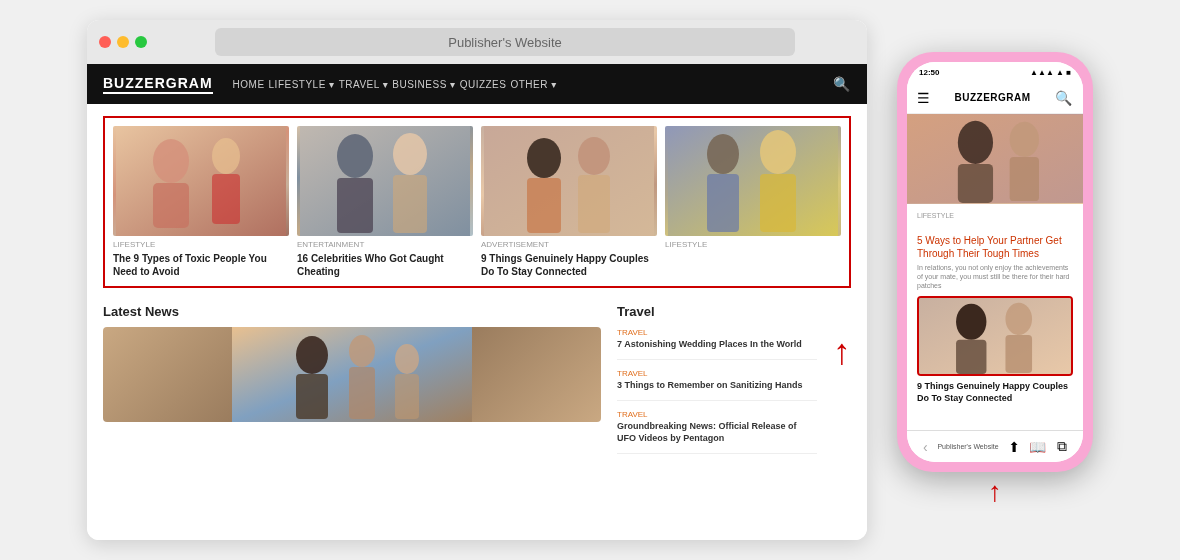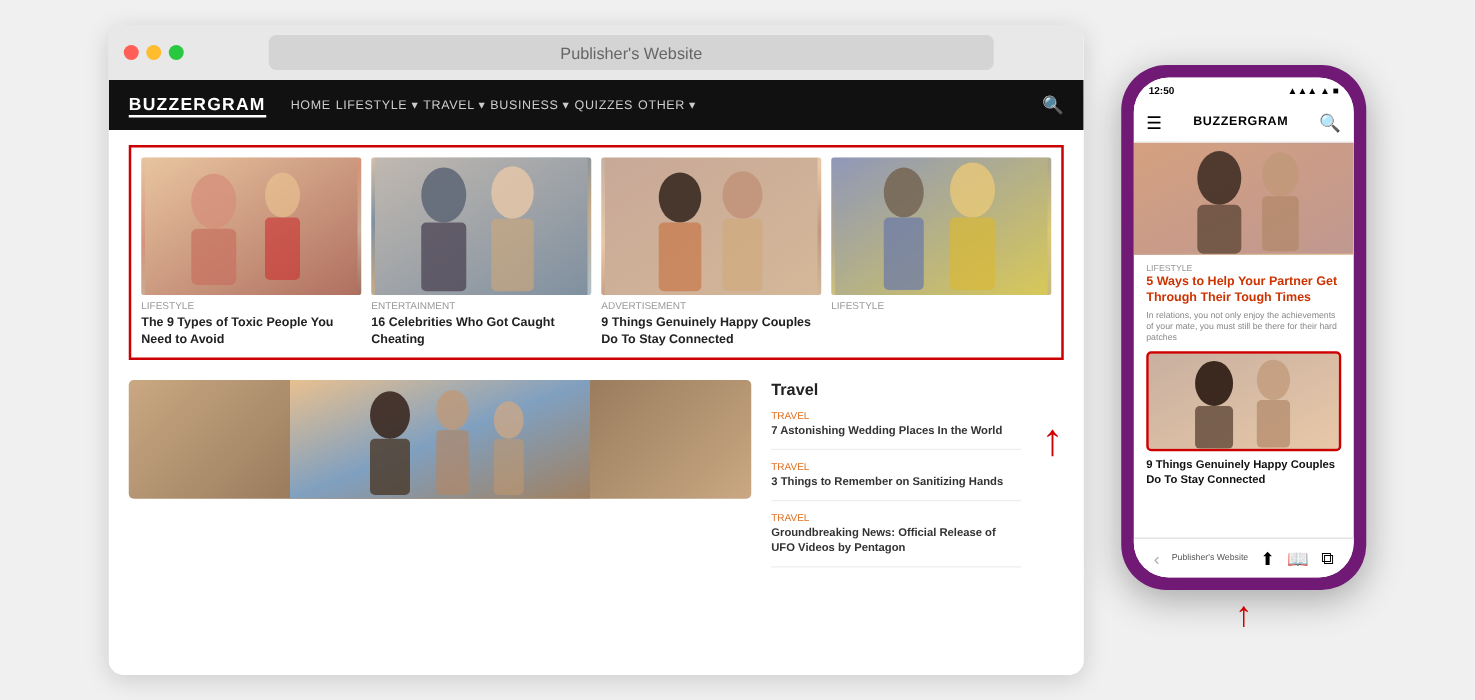--- a/index.html
+++ b/index.html
@@ -226,21 +226,21 @@
       background: linear-gradient(160deg, #c8b0a0 0%, #e8c8a8 40%, #c09880 70%, #d0b898 100%);
     }
     .img-couple-yellow {
       background: linear-gradient(160deg, #9098b8 0%, #b0a890 40%, #d8c878 70%, #c8b880 100%);
     }
 
     
     .phone-mockup {
       width: 196px;
       height: 420px;
-      background: #701a75;
+      background: #f9a8d4;
       border-radius: 36px;
       padding: 10px;
       box-shadow: 0 8px 30px rgba(0,0,0,0.3);
       display: flex;
       flex-direction: column;
       align-items: flex-start;
       flex-shrink: 0;
     }
 
     .phone-screen {
@@ -303,24 +303,24 @@
     }
 
     .phone-category {
       font-size: 7px;
       color: #999;
       text-transform: uppercase;
     }
 
     .phone-article-title {
       font-size: 10px;
-      font-weight: 700;
+      font-weight: 400;
       color: #cc3300;
       line-height: 1.3;
-      margin-top: 0;
+      margin-top: 15px;
     }
 
     .phone-article-desc {
       font-size: 7px;
       color: #888;
       margin-top: 3px;
       line-height: 1.3;
     }
 
     .phone-ad-section {
@@ -495,20 +495,21 @@
             </div>
             <div class="card-meta">Lifestyle</div>
           </div>
 
         </div>
       </div>
 
       <div class="bottom-content-row">
 
         <div class="latest-news">
+          <div class="section-title">Latest News</div>
           <div class="news-image-placeholder">
             <svg viewBox="0 0 240 95" xmlns="http://www.w3.org/2000/svg" style="width:100%;height:100%">
               <rect width="240" height="95" fill="url(#gn)"></rect>
               <defs>
                   <linearGradient id="gn" x1="0" y1="0" x2="1" y2="1">
                     <stop offset="0%" stop-color="#e8c090"></stop>
                     <stop offset="50%" stop-color="#80a0c0"></stop>
                     <stop offset="100%" stop-color="#a08060"></stop>
                   </linearGradient>
                 </defs>

